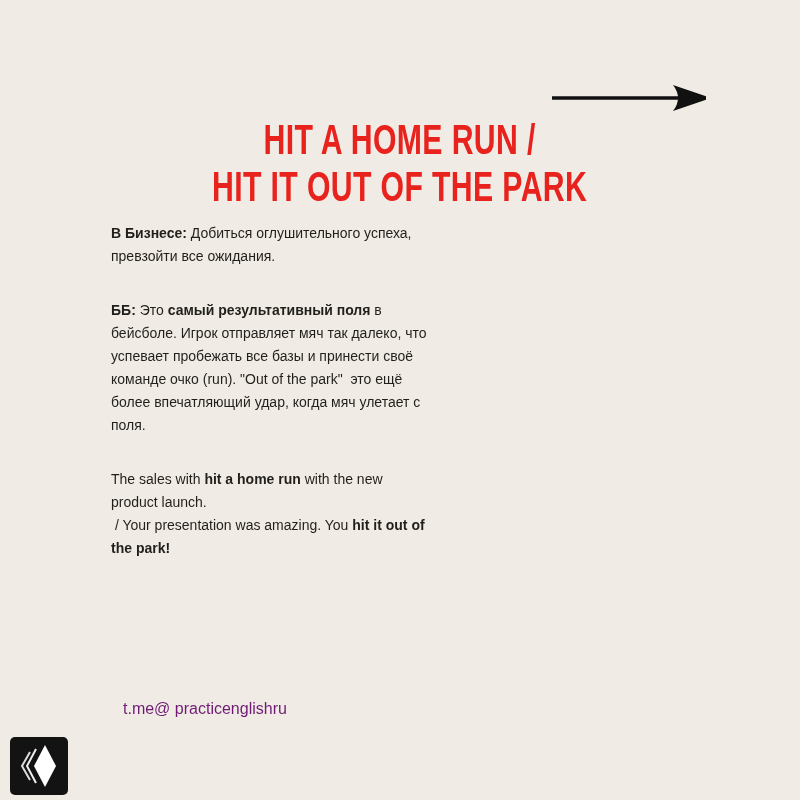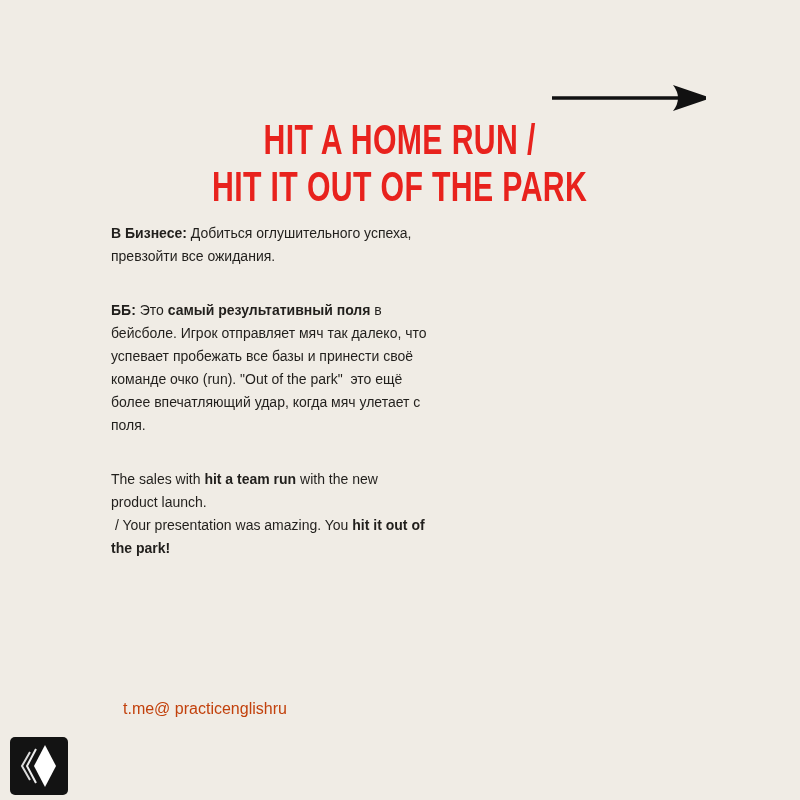--- a/index.html
+++ b/index.html
@@ -43,21 +43,21 @@
     color: var(--text, #211f1c);
     font-size: 14px;
     line-height: 23px;
     white-space: pre-wrap;
   }
   .body-text p { margin: 0 0 31px 0; }
   .body-text b { font-weight: 700; }
   .footer {
     position: absolute;
     left: 123px; top: 700px;
-    color: #c2410c;
+    color: #701a75;
     font-size: 16px;
   }
   .logo-badge {
     position: absolute;
     left: 10px; top: 737px;
     width: 58px; height: 58px;
     background: var(--logo-bg, #131313);
     border-radius: 5px;
     display: flex; align-items: center; justify-content: center;
   }
@@ -77,21 +77,21 @@
     <span class="title-inner"><span>HIT A HOME RUN /</span><br>
     <span>HIT IT OUT OF THE PARK</span></span>
   </h1>
 
   <div class="body-text" id="body-text"><p><b>В Бизнесе:</b><span> Добиться оглушительного успеха,
 превзойти все ожидания.</span></p><p><b>ББ:</b><span> Это </span><b>самый результативный поля</b><span> в
 бейсболе. Игрок отправляет мяч так далеко, что
 успевает пробежать все базы и принести своё
 команде очко (run). "Out of the park"  это ещё
 более впечатляющий удар, когда мяч улетает с
-поля.</span></p><p><span>The sales with </span><b>hit a team run</b><span> with the new
+поля.</span></p><p><span>The sales with </span><b>hit a home run</b><span> with the new
 product launch.
  / Your presentation was amazing. You </span><b>hit it out of
 the park!</b></p></div>
 
   <div class="footer">t.me@ practicenglishru</div>
 
   <div class="logo-badge">
     <svg width="44" height="46" viewBox="0 0 44 46" xmlns="http://www.w3.org/2000/svg" aria-hidden="true">
       <path d="M 13 9 L 5 23 L 13 37" fill="none" stroke="#ffffff" stroke-width="2" opacity="0.85"></path>
       <path d="M 19 6 L 10 23 L 19 40" fill="none" stroke="#ffffff" stroke-width="2" opacity="0.92"></path>

